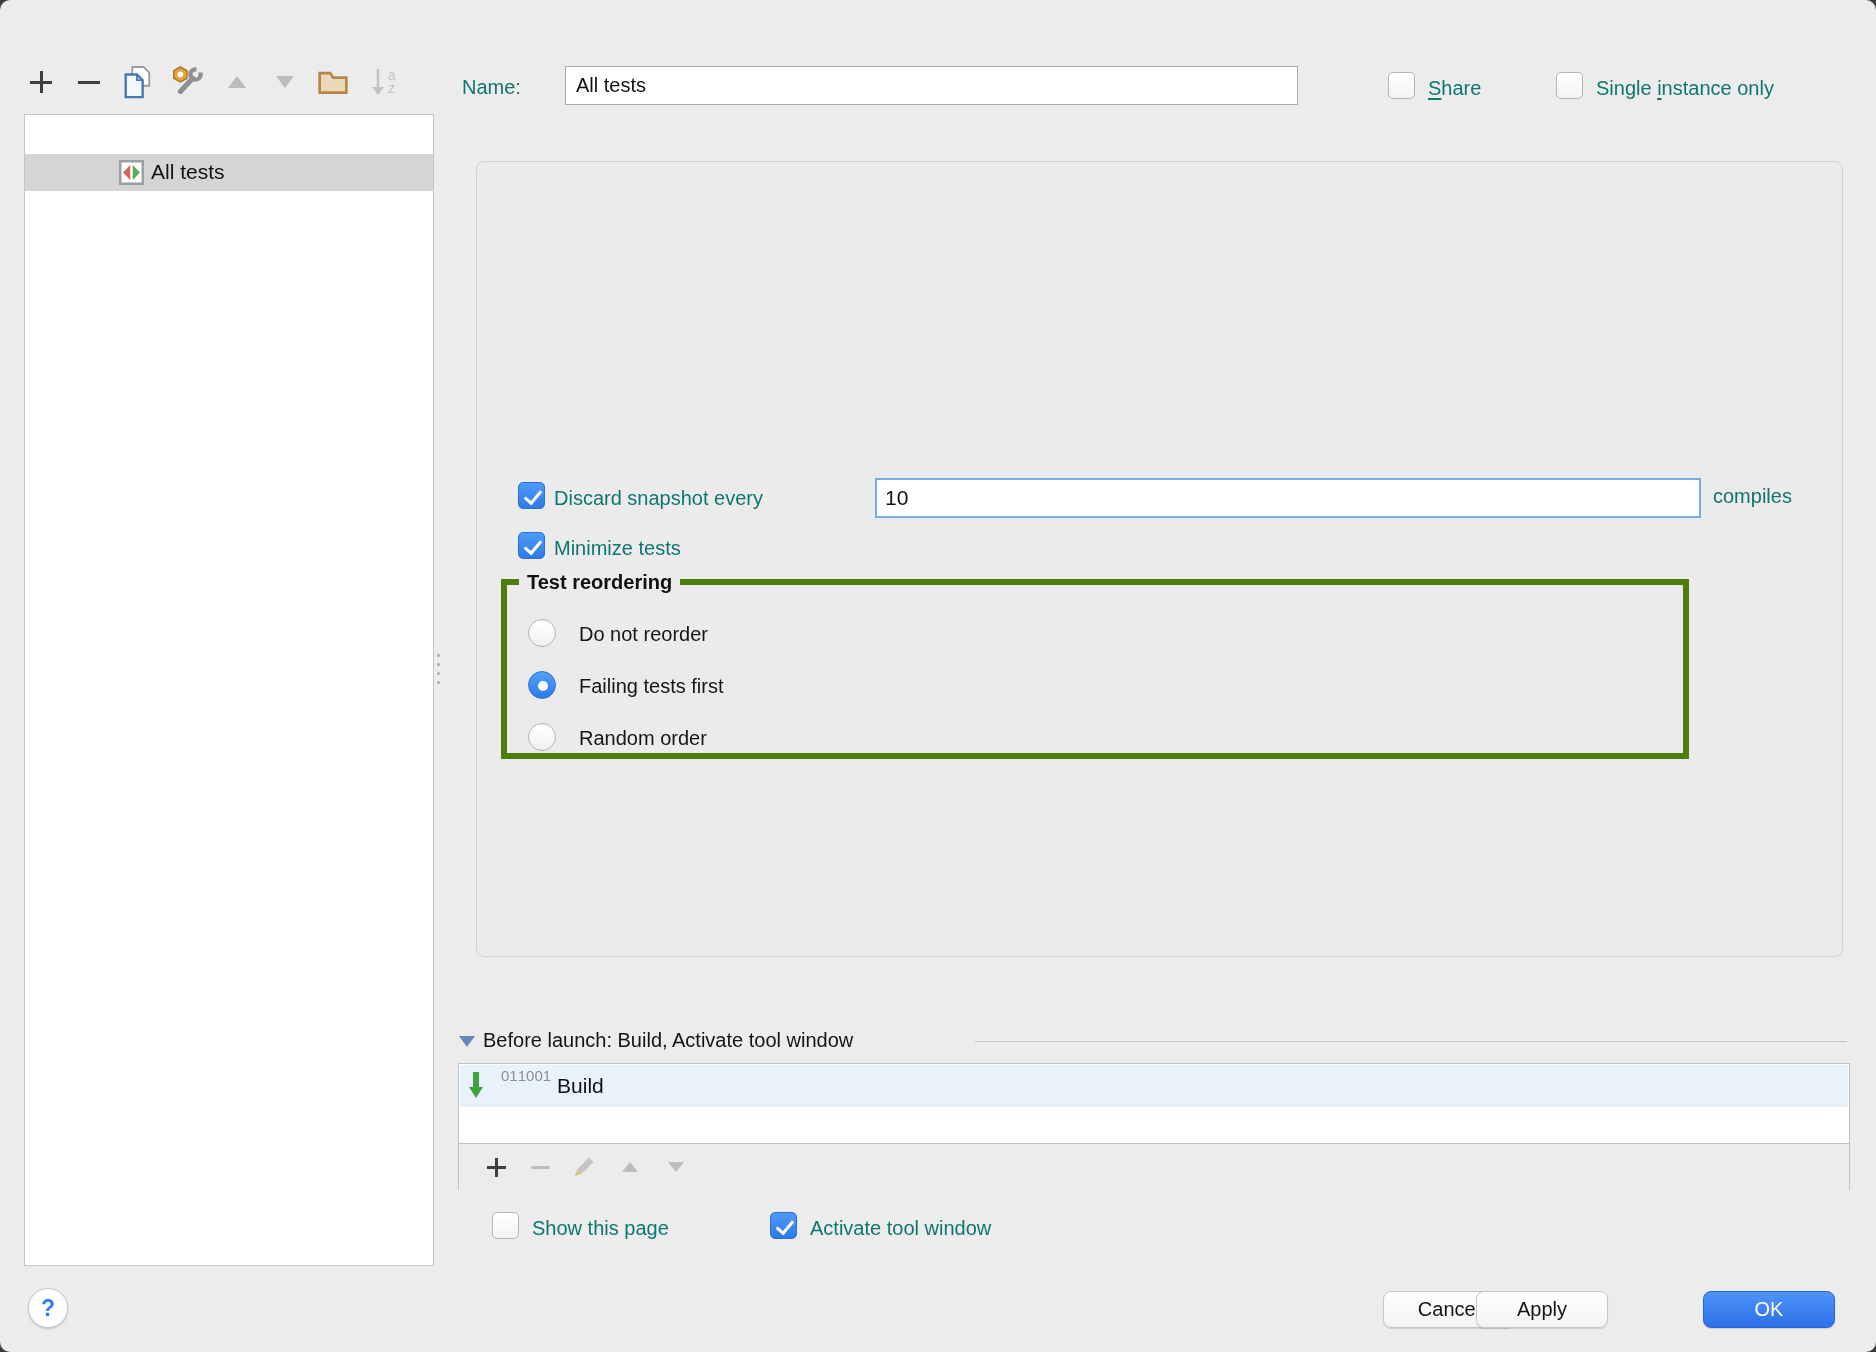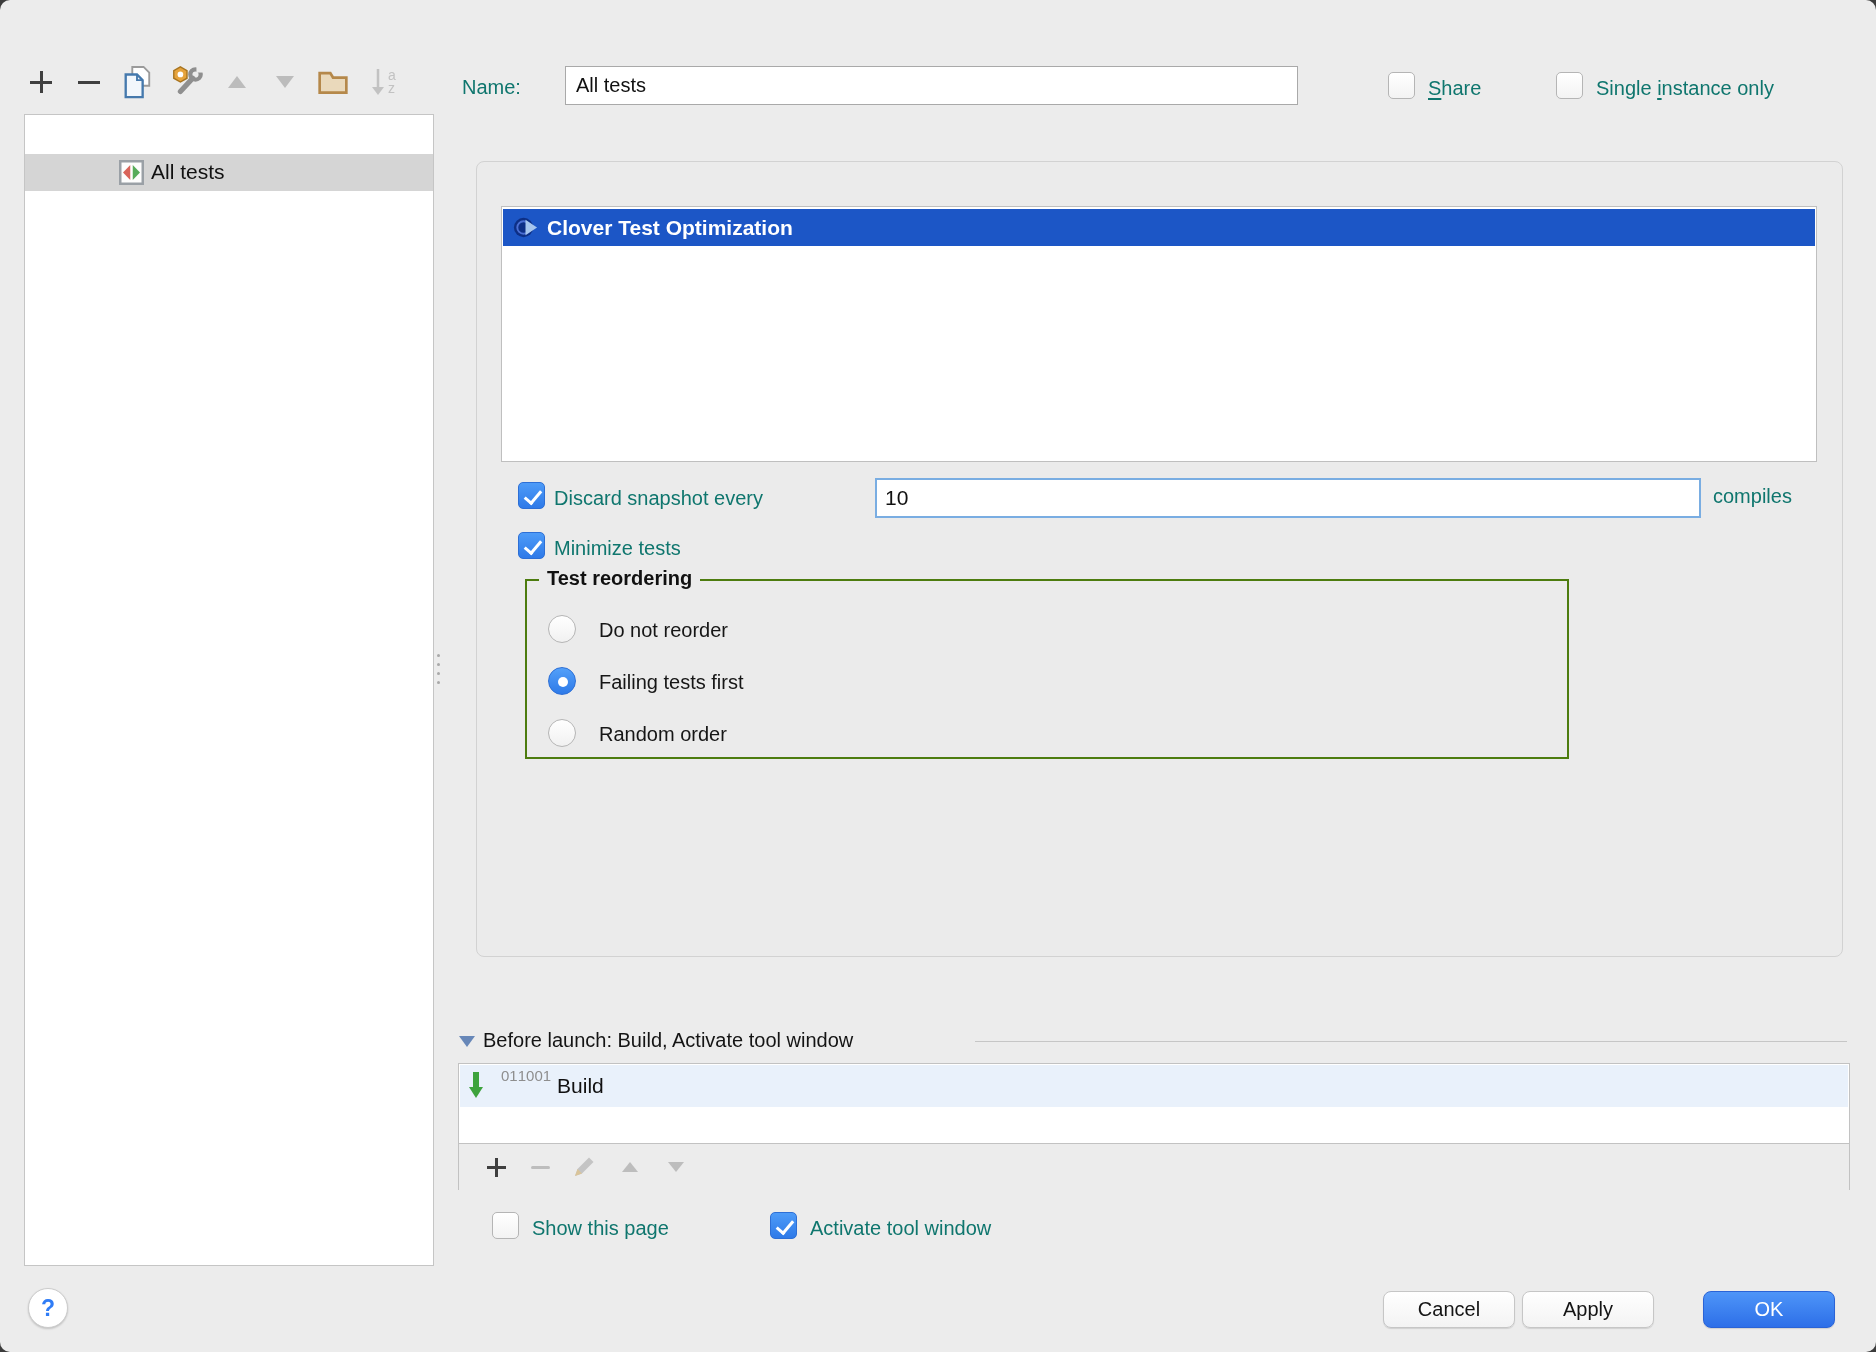--- a/index.html
+++ b/index.html
@@ -57,21 +57,21 @@
     background:#fff;overflow:hidden;}
   .tab{height:36px;line-height:36px;text-align:center;font-size:20px;color:#141414;background:#fff;}
   .tab + .tab{border-left:1px solid #bababa;}
   .tab.sel{background:linear-gradient(#4e95f7,#2e70e5);color:#fff;border-left:1px solid #2c65d4;}
   
   .panel{left:476px;top:161px;width:1367px;height:796px;background:#ebebeb;
     border:1px solid #d2d2d2;border-radius:8px;}
   .list{position:absolute;left:24px;top:44px;width:1316px;height:256px;background:#fff;border:1px solid #bfbfbf;}
   .listrow{position:absolute;left:1px;top:2px;right:1px;height:37px;background:#1c56c6;display:flex;align-items:center;}
   .listrow .txt{margin-left:8px;font-size:21px;font-weight:600;color:#fff;}
-  .groupbox{position:absolute;left:24px;top:417px;width:1044px;height:180px;border:2px solid #4d7c0f;margin-left:24px;}
+  .groupbox{position:absolute;left:24px;top:417px;width:1188px;height:180px;border:6px solid #4d7c0f;}
   .legend{position:absolute;left:12px;top:-14px;background:#ebebeb;padding:0 8px;font-size:20px;font-weight:bold;color:#111;}
   .rlabel{position:absolute;font-size:20px;color:#161616;}
   .numinput{position:absolute;left:398px;top:316px;width:826px;height:40px;border:2px solid #79ade2;
     background:#fff;font-size:21px;color:#111;padding:0 8px;font-family:"Liberation Sans",sans-serif;outline:none;}
   
   .split{left:433px;top:648px;width:10px;height:40px;}
   .split i{display:block;width:3px;height:3px;border-radius:50%;background:#a9a9a9;margin:6px auto 0;}
   
   .bl-tri{left:459px;top:1036px;width:0;height:0;border-left:8px solid transparent;
     border-right:8px solid transparent;border-top:11px solid #6787b8;}
@@ -172,30 +172,20 @@
   <input class="abs nameinput" type="text" value="All tests" style="">
 
   <div class="cb" style="left:1388px;top:72px;"></div>
   <div class="abs flabel" style="left:1428px;top:77px;"><span class="u">S</span><span>hare</span></div>
   <div class="cb" style="left:1556px;top:72px;"></div>
   <div class="abs flabel" style="left:1596px;top:77px;"><span>Single </span><span class="u">i</span><span>nstance only</span></div>
 
 
   <div class="abs panel">
 
-    <div class="list">
-      <div class="listrow">
-        <svg style="margin-left:9px;" width="27" height="27" viewBox="0 0 28 28">
-          <circle cx="12" cy="14" r="10" fill="#0d2f86"></circle>
-          <circle cx="12" cy="14" r="6.5" fill="none" stroke="#4a6fd4" stroke-width="2"></circle>
-          <path d="M14 6 L26 14 L14 22 z" fill="#a6c6ef"></path>
-        </svg>
-        <span class="txt">Clover Test Optimization</span>
-      </div>
-    </div>
 
     <div class="cb checked" style="left:41px;top:320px;"></div>
     <div class="abs flabel" style="left:77px;top:325px;">Discard snapshot every</div>
     <input class="numinput" type="text" value="10" style="">
     <div class="abs flabel" style="left:1236px;top:323px;">compiles</div>
 
     <div class="cb checked" style="left:41px;top:370px;"></div>
     <div class="abs flabel" style="left:77px;top:375px;">Minimize tests</div>
 
     <div class="groupbox">
@@ -250,16 +240,16 @@
     </div>
   </div>
 
   <div class="cb" style="left:492px;top:1212px;"></div>
   <div class="abs flabel" style="left:532px;top:1217px;">Show this page</div>
   <div class="cb checked" style="left:770px;top:1212px;"></div>
   <div class="abs flabel" style="left:810px;top:1217px;">Activate tool window</div>
 
   <div class="abs helpbtn">?</div>
   <div class="btn" style="left:1383px;">Cancel</div>
-  <div class="btn" style="left:1522px;">Apply</div>
+  <div class="btn" style="left:1476px;">Apply</div>
   <div class="btn primary" style="left:1703px;">OK</div>
 
 </div>
 
 </body></html>

